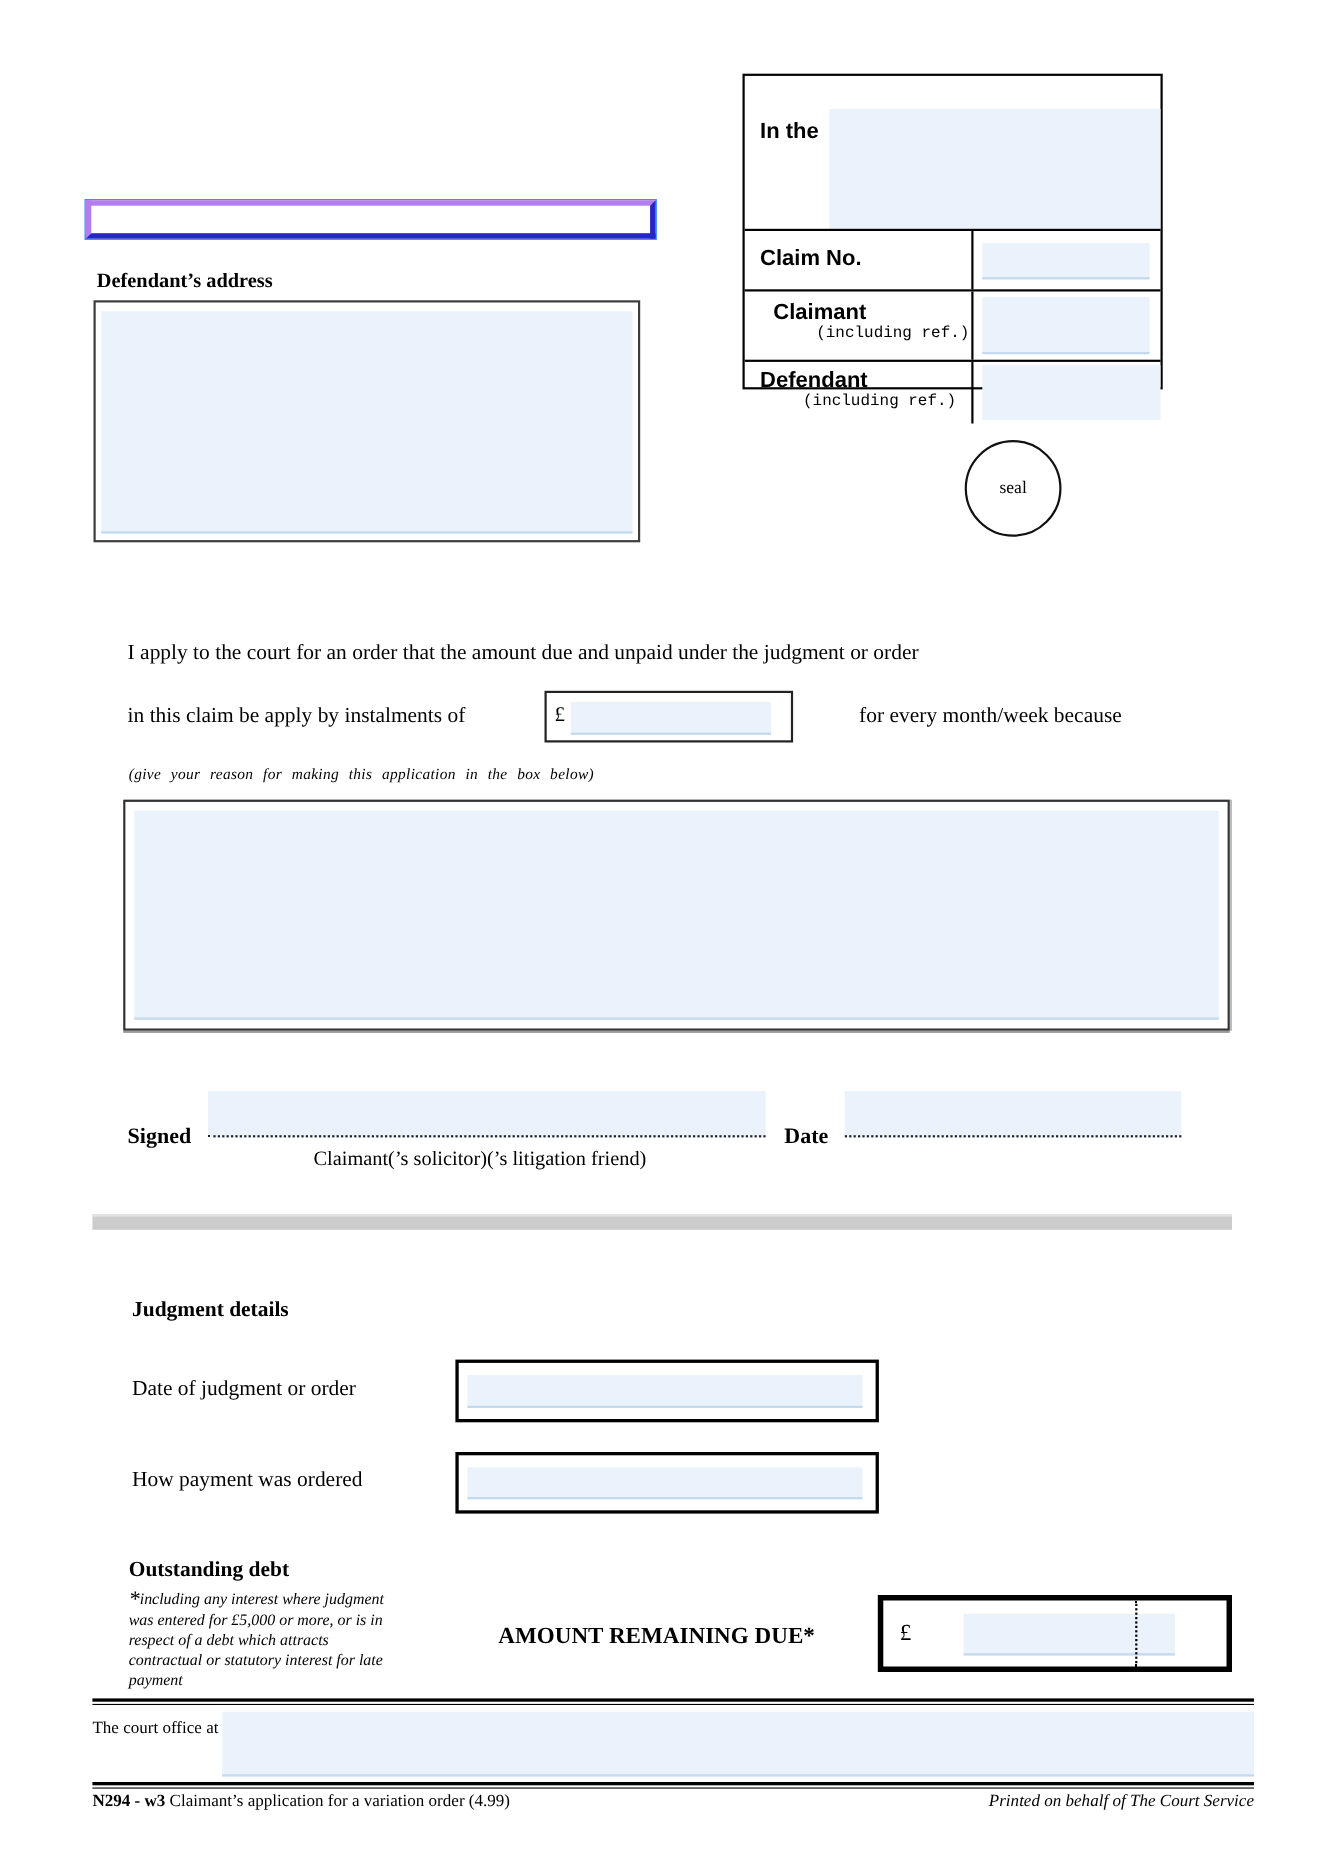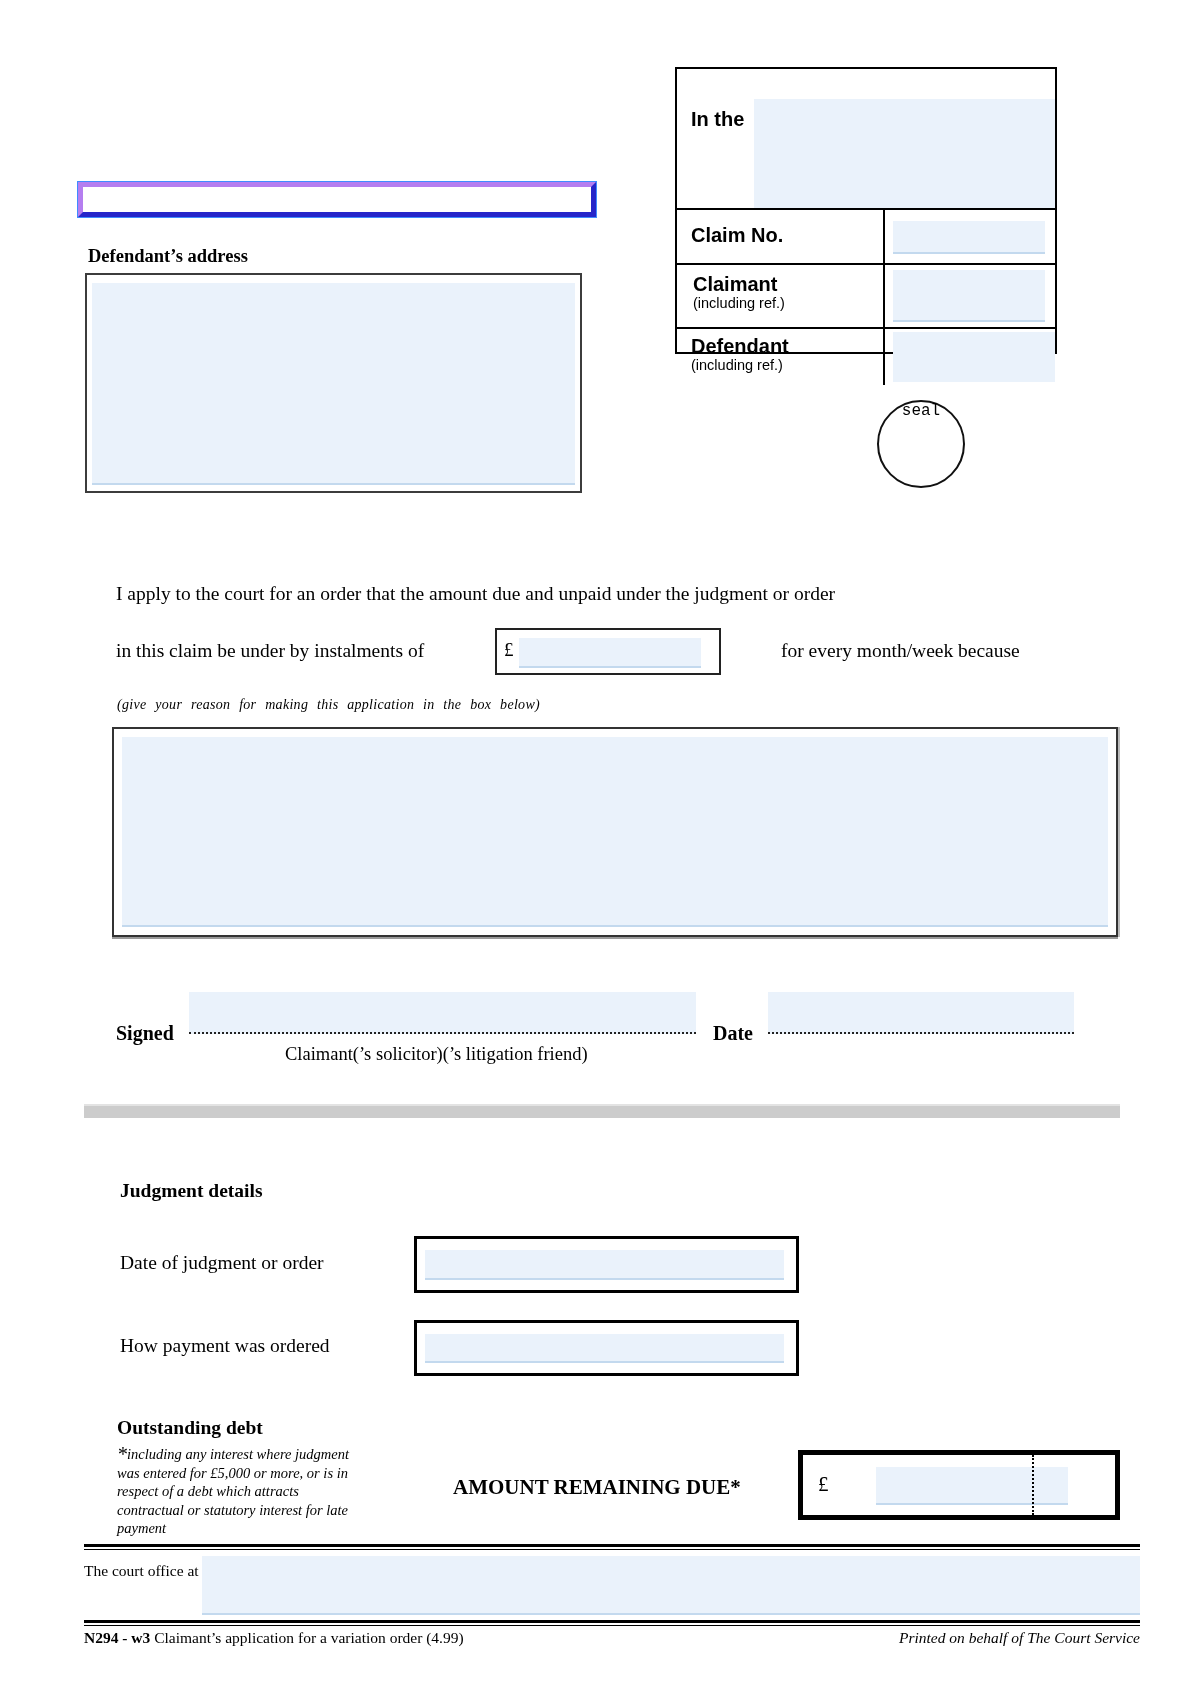--- a/index.html
+++ b/index.html
@@ -23,30 +23,30 @@
                border-top:5px solid #b57ef0;border-left:5px solid #b57ef0;
                border-bottom:5px solid #2626c9;border-right:5px solid #2626c9;}
 
   .box-dark{border:2px solid #3c3c3c;}
   .box-black3{border:3px solid #000;}
   .tbl{border:2px solid #000;}
   .row{position:relative;box-sizing:border-box;}
   .rowline{border-top:2px solid #000;}
   .coldiv{position:absolute;top:0;bottom:0;border-left:2px solid #000;}
   .lbl{font-family:"Liberation Sans",sans-serif;font-weight:bold;font-size:20px;line-height:22px;}
-  .sublbl{font-family:Liberation Sans, sans-serif;font-size:14.5px;line-height:17px;}
+  .sublbl{font-family:Liberation Mono, monospace;font-size:14.5px;line-height:17px;margin-left:39px;}
 
   .body-text{font-size:19.5px;}
   .hint{font-size:14px;font-style:italic;word-spacing:5px;letter-spacing:0.3px;}
 
   .dotline{border-bottom:2px dotted #222;}
   .graybar{background:#cccccc;border-top:2px solid #e3e3e3;}
 
   .seal{border:2.5px solid #111;border-radius:50%;display:flex;
-        align-items:flex-start;justify-content:center;font-size:16px;font-family:Liberation Mono, monospace;}
+        align-items:center;justify-content:center;font-size:16px;}
 
   .dbl-rule{border-top:3px solid #000;border-bottom:1px solid #000;height:2px;}
 
   .note{font-size:14.5px;font-style:italic;line-height:18.5px;}
   .note-star{font-size:20px;font-style:italic;vertical-align:-2px;line-height:10px;}
 </style>
 </head>
 <body>
 
 <div class="page">
@@ -71,21 +71,21 @@
     </div>
 
     <div class="row rowline" style="height:55px;">
       <div class="coldiv" style="left:206px;"></div>
       <div class="lbl" style="position:absolute;left:14px;top:14px;">Claim No.</div>
       <div class="fld" style="position:absolute;left:216px;top:11px;right:10px;bottom:9px;"></div>
     </div>
 
     <div class="row rowline" style="height:64px;">
       <div class="coldiv" style="left:206px;"></div>
-      <div style="position:absolute;left:16px;top:8px;">
+      <div style="position:absolute;left:26px;top:8px;">
         <div class="lbl">Claimant</div>
         <div class="sublbl">(including ref.)</div>
       </div>
       <div class="fld" style="position:absolute;left:216px;top:5px;right:10px;bottom:5px;"></div>
     </div>
 
     <div class="row rowline" style="height:58px;">
       <div class="coldiv" style="left:206px;"></div>
       <div style="position:absolute;left:14px;top:6px;">
         <div class="lbl">Defendant</div>
@@ -94,21 +94,21 @@
       <div class="fld-plain" style="position:absolute;left:216px;top:3px;right:0px;bottom:3px;"></div>
     </div>
   </div>
 
   <div class="abs seal" style="left:877px;top:400px;width:84px;height:84px;">
     <span>seal</span>
   </div>
 
   <div class="abs body-text" style="left:116px;top:583px;width:920px;">I apply to the court for an order that the amount due and unpaid under the judgment or order</div>
 
-  <div class="abs body-text" style="left:116px;top:640px;">in this claim be under by instalments of</div>
+  <div class="abs body-text" style="left:116px;top:640px;">in this claim be apply by instalments of</div>
 
   <div class="abs" style="left:495px;top:628px;width:222px;height:43px;border:2px solid #222;">
     <span class="serif" style="position:absolute;left:7px;top:9px;font-size:19px;">£</span>
     <div class="fld" style="position:absolute;left:22px;top:8px;width:182px;height:28px;"></div>
   </div>
 
   <div class="abs body-text" style="left:781px;top:640px;">for every month/week because</div>
 
   <div class="abs hint" style="left:117px;top:697px;">(give your reason for making this application in the box below)</div>
 

